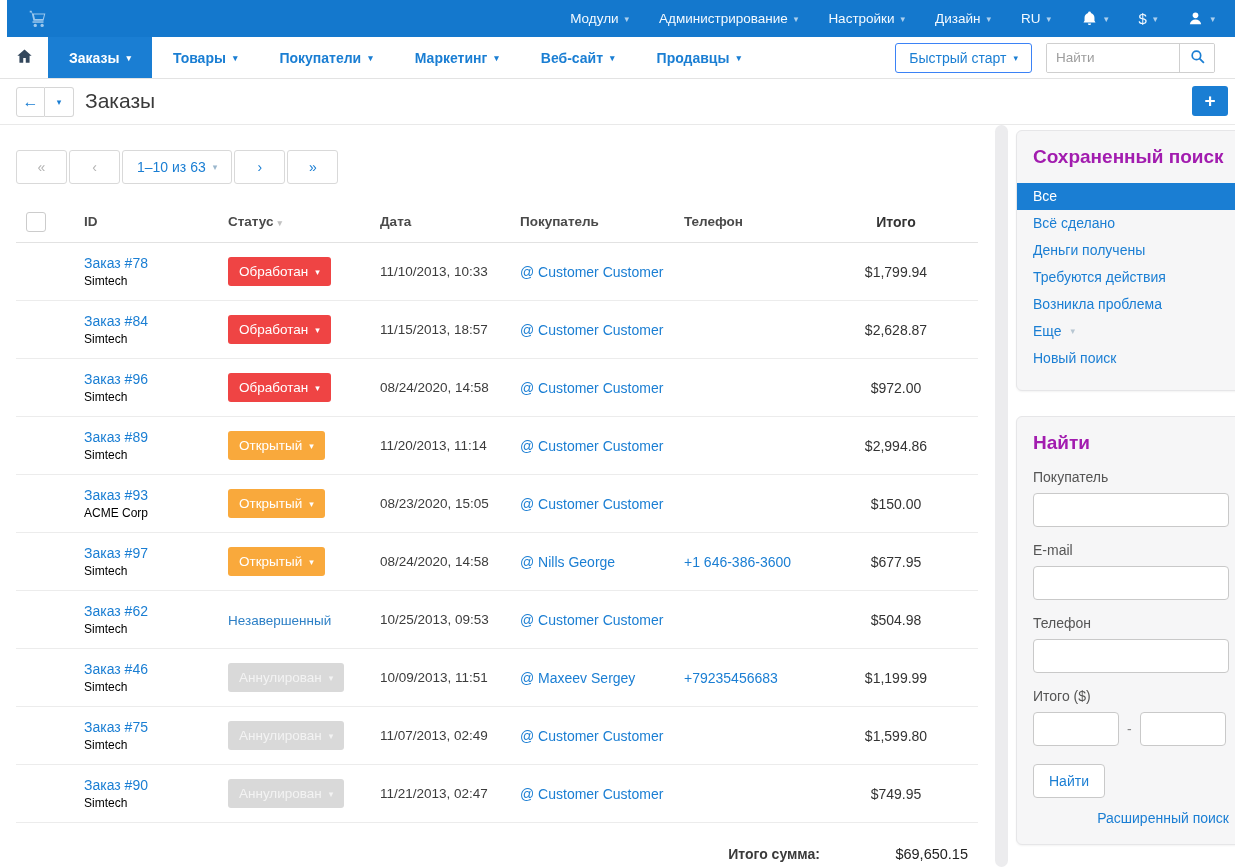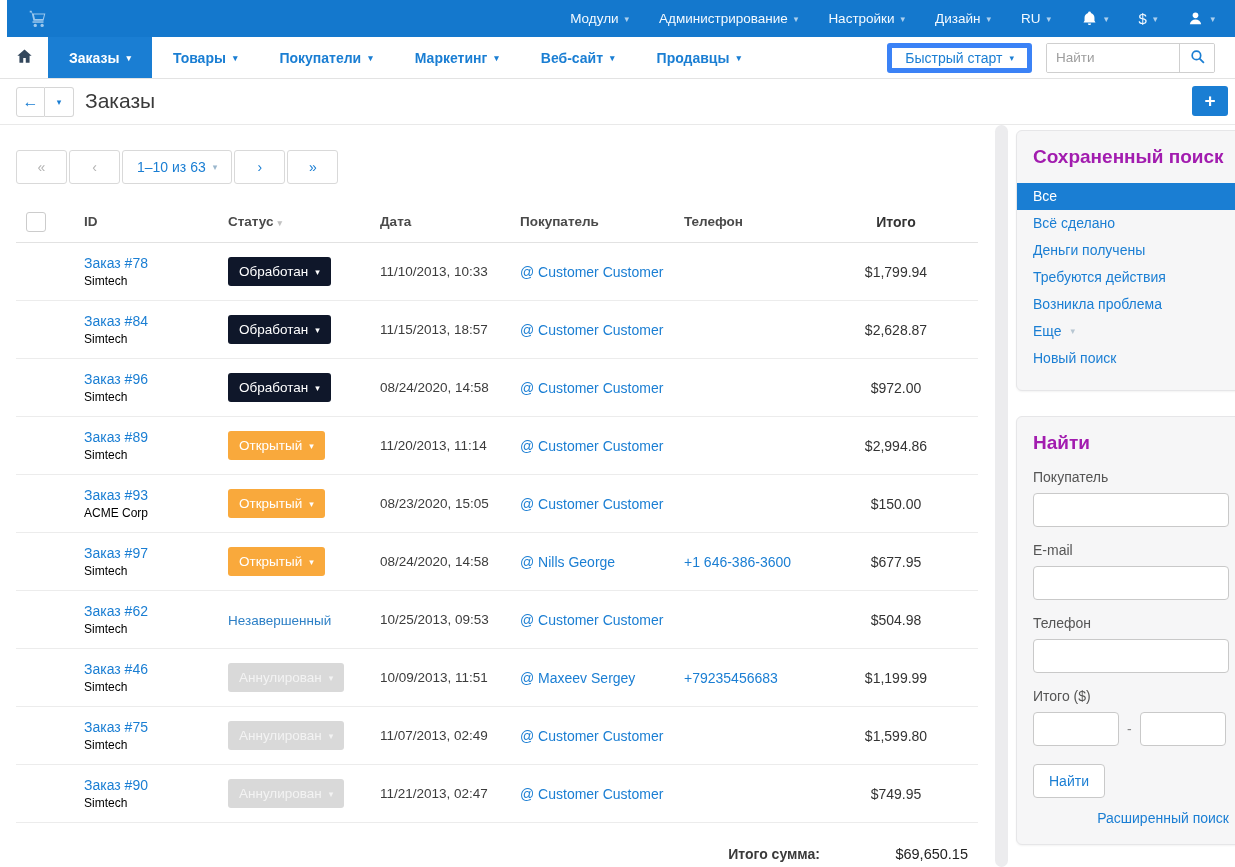--- a/index.html
+++ b/index.html
@@ -30,21 +30,21 @@
   .nav-item {
     display:flex; align-items:center; gap:7px; padding:0 21px;
     color:#1a7ed3; font-weight:700; font-size:14px; cursor:pointer;
   }
   .nav-item .caret { font-size:9px; color:#1a7ed3; }
   .nav-item.active { background:#1a7ed3; color:#fff; }
   .nav-item.active .caret { color:#fff; }
   .nav-right { margin-left:auto; display:flex; align-items:center; gap:14px; padding-right:20px; }
   .quickstart {
     height:30px; display:flex; align-items:center; gap:7px; padding:0 13px;
-    border:5px solid #3b82f6; border-radius:3px; color:#1a7ed3; font-size:14px;
+    border:1px solid #3b82f6; border-radius:3px; color:#1a7ed3; font-size:14px;
     background:#fff; cursor:pointer;
   }
   .quickstart .caret { font-size:9px; }
   .searchbox { display:flex; height:30px; border:1px solid #cfcfcf; border-radius:2px; overflow:hidden; background:#fff; }
   .searchbox input { width:132px; border:0; outline:none; padding:0 9px; font-size:13.5px; color:#444;
                      font-family:"Liberation Sans", sans-serif; }
   .searchbox input::placeholder { color:#9d9d9d; }
   .searchbox .sbtn { width:35px; border-left:1px solid #cfcfcf; display:flex; align-items:center; justify-content:center;
                      background:#fff; cursor:pointer; }
 
@@ -87,21 +87,21 @@
   .thead .sortcaret { font-size:9px; color:#c2c2c2; margin-left:4px; }
   .checkbox { width:20px; height:20px; border:1px solid #ccc; border-radius:3px; background:#fff; cursor:pointer; }
   .trow { min-height:58px; border-bottom:1px solid #ececec; }
   .order-link { color:#1a7ed3; font-size:14px; display:block; }
   .company { color:#000000; font-size:12px; margin-top:3px; }
   .status {
     display:inline-flex; align-items:center; gap:7px; padding:7px 11px; border-radius:3px;
     color:#fff; font-size:13.5px; cursor:pointer;
   }
   .status .st-caret { font-size:9px; }
-  .status[data-status="green"]  { background:#0f172a; }
+  .status[data-status="green"]  { background:#ef4444; }
   .status[data-status="orange"] { background:#f9a93c; }
   .status[data-status="gray"]   { background:#d9d9d9; color:#f3f3f3; }
   .status[data-status="none"]   { background:none; padding:0; color:#2e80c6; cursor:default; }
   .c-date { color:#3c3c3c; font-size:13.5px; }
   .c-customer a, .c-phone a { color:#1a7ed3; font-size:14px; }
   .c-total { text-align:center; color:#333; font-size:14px; }
   .totrow { min-height:62px; }
   .tot-label { grid-column:6; text-align:right; color:#3a3a3a; font-size:14px; padding-right:4px;font-weight:bold; }
   .tot-value { grid-column:7; text-align:right; color:#222; font-size:14.5px; }
 

